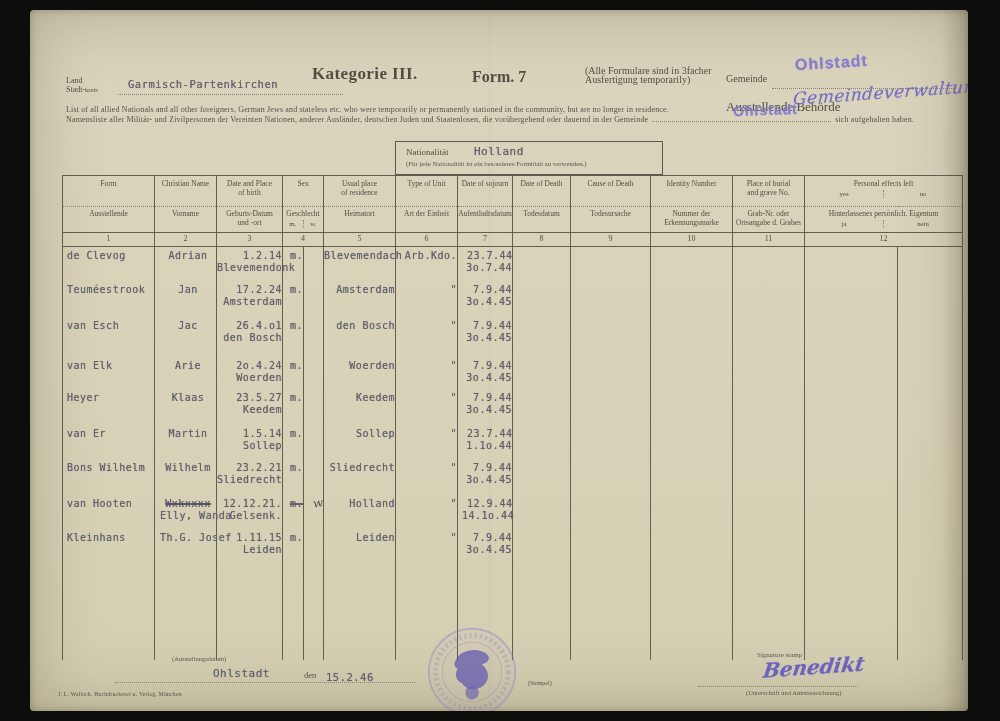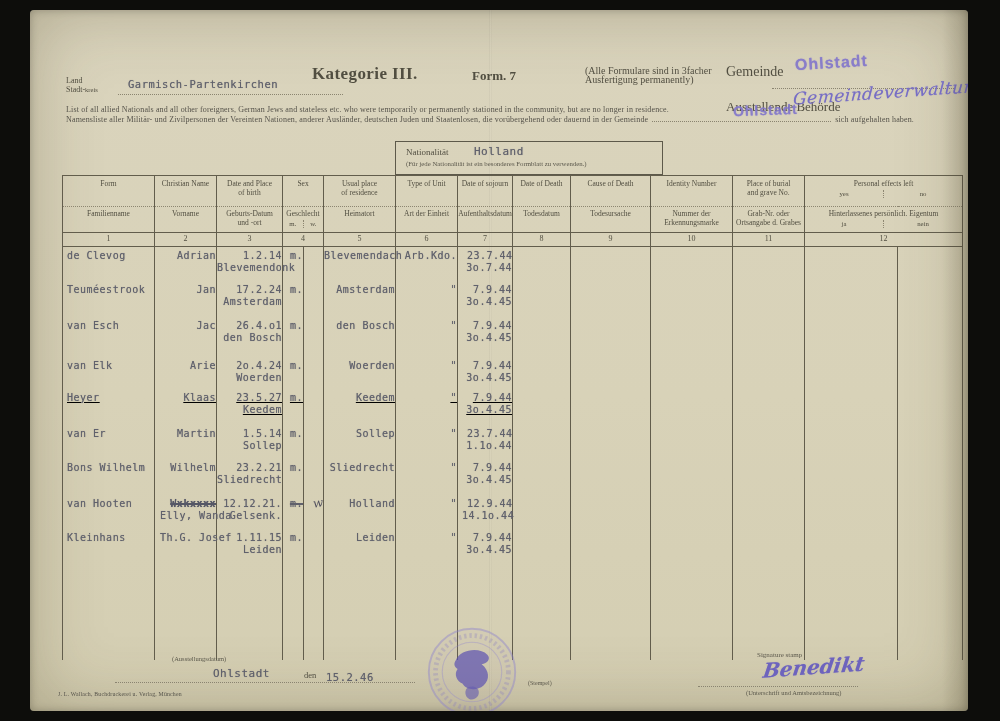--- a/index.html
+++ b/index.html
@@ -22,27 +22,27 @@
       letter-spacing:.5px;text-shadow:0 0 .7px rgba(96,97,108,.75);}
   .stamp{font-family:"Liberation Sans","DejaVu Sans",sans-serif;font-weight:700;color:#8377cb;
          letter-spacing:1px;text-shadow:0 0 1.1px rgba(131,119,203,.8);opacity:.92;}
   .hand{font-family:"DejaVu Serif","Liberation Serif",serif;font-style:italic;color:#776ec5;
         text-shadow:0 0 .8px rgba(119,110,197,.6);}
   .nw{white-space:nowrap;}
   .dotline{border-bottom:1px dotted #8a8470;}
 
   
   .title{left:282px;top:54px;font-size:17px;font-weight:700;letter-spacing:.4px;}
-  .form-no{left:442px;top:58px;font-size:13px;font-weight:700;}
+  .form-no{left:442px;top:58px;font-size:16px;font-weight:700;}
   .land-label{left:36px;top:66px;font-size:8px;line-height:9px;}
   .kreis{font-size:6.5px;}
   .district{left:98px;top:68px;font-size:10.5px;}
   .district-line{left:88px;top:83px;width:225px;height:1px;}
   .copies-note{left:555px;top:57px;font-size:10px;line-height:8.5px;}
-  .gemeinde-label{left:696px;top:54px;font-size:14px;}
+  .gemeinde-label{left:696px;top:63px;font-size:10px;}
   .gemeinde-line{left:742px;top:77px;width:182px;height:1px;}
   .gemeinde-stamp{left:765px;top:44px;font-size:16px;transform:rotate(-3.5deg);}
   .behoerde-label{left:696px;top:89px;font-size:13px;}
   .behoerde-value{left:763px;top:72px;font-size:17px;transform:rotate(-4deg) skewX(-8deg);letter-spacing:.5px;}
   .intro{font-size:8px;letter-spacing:.15px;color:#55524a;}
   .intro-1{left:36px;top:95px;}
   .intro-2{left:36px;top:105px;width:848px;display:flex;align-items:flex-end;}
   .intro-2 .dots{flex:1;border-bottom:1px dotted #8a8470;margin:0 4px 2px 4px;}
   .intro-3{left:36px;top:115px;}
   .intro-stamp{left:703px;top:92px;font-size:14px;transform:rotate(-2deg);}
@@ -59,25 +59,25 @@
   .reg thead th{font-weight:400;color:#514e41;vertical-align:top;text-align:center;}
   .h-en th{height:26px;border-bottom:1px dotted #8d8671;font-size:7.5px;line-height:8.5px;padding-top:4px;}
   .h-de th{height:22px;border-bottom:1px solid #625d4c;font-size:7.5px;line-height:8.5px;padding-top:3px;}
   .h-num th{height:13px;border-bottom:1px solid #625d4c;font-size:8px;line-height:12px;}
   .mw,.yn{display:flex;margin-top:1px;}
   .mw span,.yn span{flex:1;font-size:6.8px;}
   .mw span+span,.yn span+span{border-left:1px dotted #8d8671;}
   .reg tbody td{vertical-align:top;font-size:10px;line-height:11px;padding-top:3px;}
   .reg tbody .tw{font-size:10px;line-height:12px;}
   td.c-name{text-align:left;padding-left:4px;}
-  td.c-first{text-align:right;padding-left:5px;}
+  td.c-first{text-align:center;padding-left:5px;}
   td.c-birth,td.c-res,td.c-unit,td.c-sexm,td.c-sexw{text-align:right;}
   td.c-soj{text-align:right;padding-left:9px;}
   td.c-soj .s2{margin-left:-5px;}
-  .struck{text-decoration:line-through;text-decoration-thickness:2px;font-weight:700;color:#555766;}
+  .struck{text-decoration:line-through;text-decoration-thickness:2px;font-weight:400;color:#555766;}
   .struckm{text-decoration:line-through;text-decoration-thickness:1.5px;}
   .hand-w{display:inline-block;font-family:"DejaVu Serif","Liberation Serif",serif;font-style:italic;
           color:#51505e;font-size:12px;transform:rotate(-10deg);}
   .unit{font-size:10px;}
   tr.filler td{height:92px;}
 
   
   .place-label{left:142px;top:645px;font-size:6.5px;color:#5b584c;}
   .foot-line{left:85px;top:671px;width:300px;height:1px;}
   .place-value{left:183px;top:657px;font-size:11px;}
@@ -103,21 +103,21 @@
 
     <div class="abs land-label print">
       <div>Land</div>
       <div><span>Stadt-</span><span class="kreis">kreis</span></div>
     </div>
     <div class="abs district tw nw">Garmisch-Partenkirchen</div>
     <div class="abs district-line dotline"></div>
 
     <div class="abs copies-note print">
       <div>(Alle Formulare sind in 3facher</div>
-      <div>Ausfertigung permanently)</div>
+      <div>Ausfertigung temporarily)</div>
     </div>
 
     <span class="abs gemeinde-label print">Gemeinde</span>
     <div class="abs gemeinde-line dotline"></div>
     <span class="abs gemeinde-stamp stamp nw">Ohlstadt</span>
     <span class="abs behoerde-label print nw">Ausstellende Behörde</span>
     <span class="abs behoerde-value hand nw">Gemeindeverwaltung</span>
 
     <div class="abs intro intro-1 nw">List of all allied Nationals and all other foreigners, German Jews and stateless etc. who were temporarily or permanently stationed in the community, but are no longer in residence.</div>
     <div class="abs intro intro-2">
@@ -192,21 +192,21 @@
             <th colspan="2">
               <div>Personal effects left</div>
               <div class="yn">
                   <span>yes</span>
                   <span>no</span>
                 </div>
             </th>
           </tr>
           <tr class="h-de">
             <th>
-                <div>Familienname</div>
+                <div>Ausstellende</div>
               </th>
             <th>
                 <div>Vorname</div>
               </th>
             <th>
                 <div>Geburts-Datum</div>
                 <div>und -ort</div>
               </th>
             <th colspan="2">
               <div>Geschlecht</div>
@@ -383,21 +383,21 @@
                 <div class="tw nw s1">7.9.44</div>
                 <div class="tw nw s2">3o.4.45</div>
               </td>
               <td class="c-dd"></td>
               <td class="c-cd"></td>
               <td class="c-id"></td>
               <td class="c-bu"></td>
               <td class="c-ja"></td>
               <td class="c-ne"></td>
             </tr>
-            <tr style="height: 36px; text-decoration: underline;">
+            <tr style="height: 36px;">
               <td class="c-name">
                 <div class="tw nw">Heyer</div>
               </td>
               <td class="c-first">
                 <div class="tw nw">Klaas</div>
               </td>
               <td class="c-birth">
                 <div class="tw nw">23.5.27</div>
                 <div class="tw nw">Keedem</div>
               </td>

